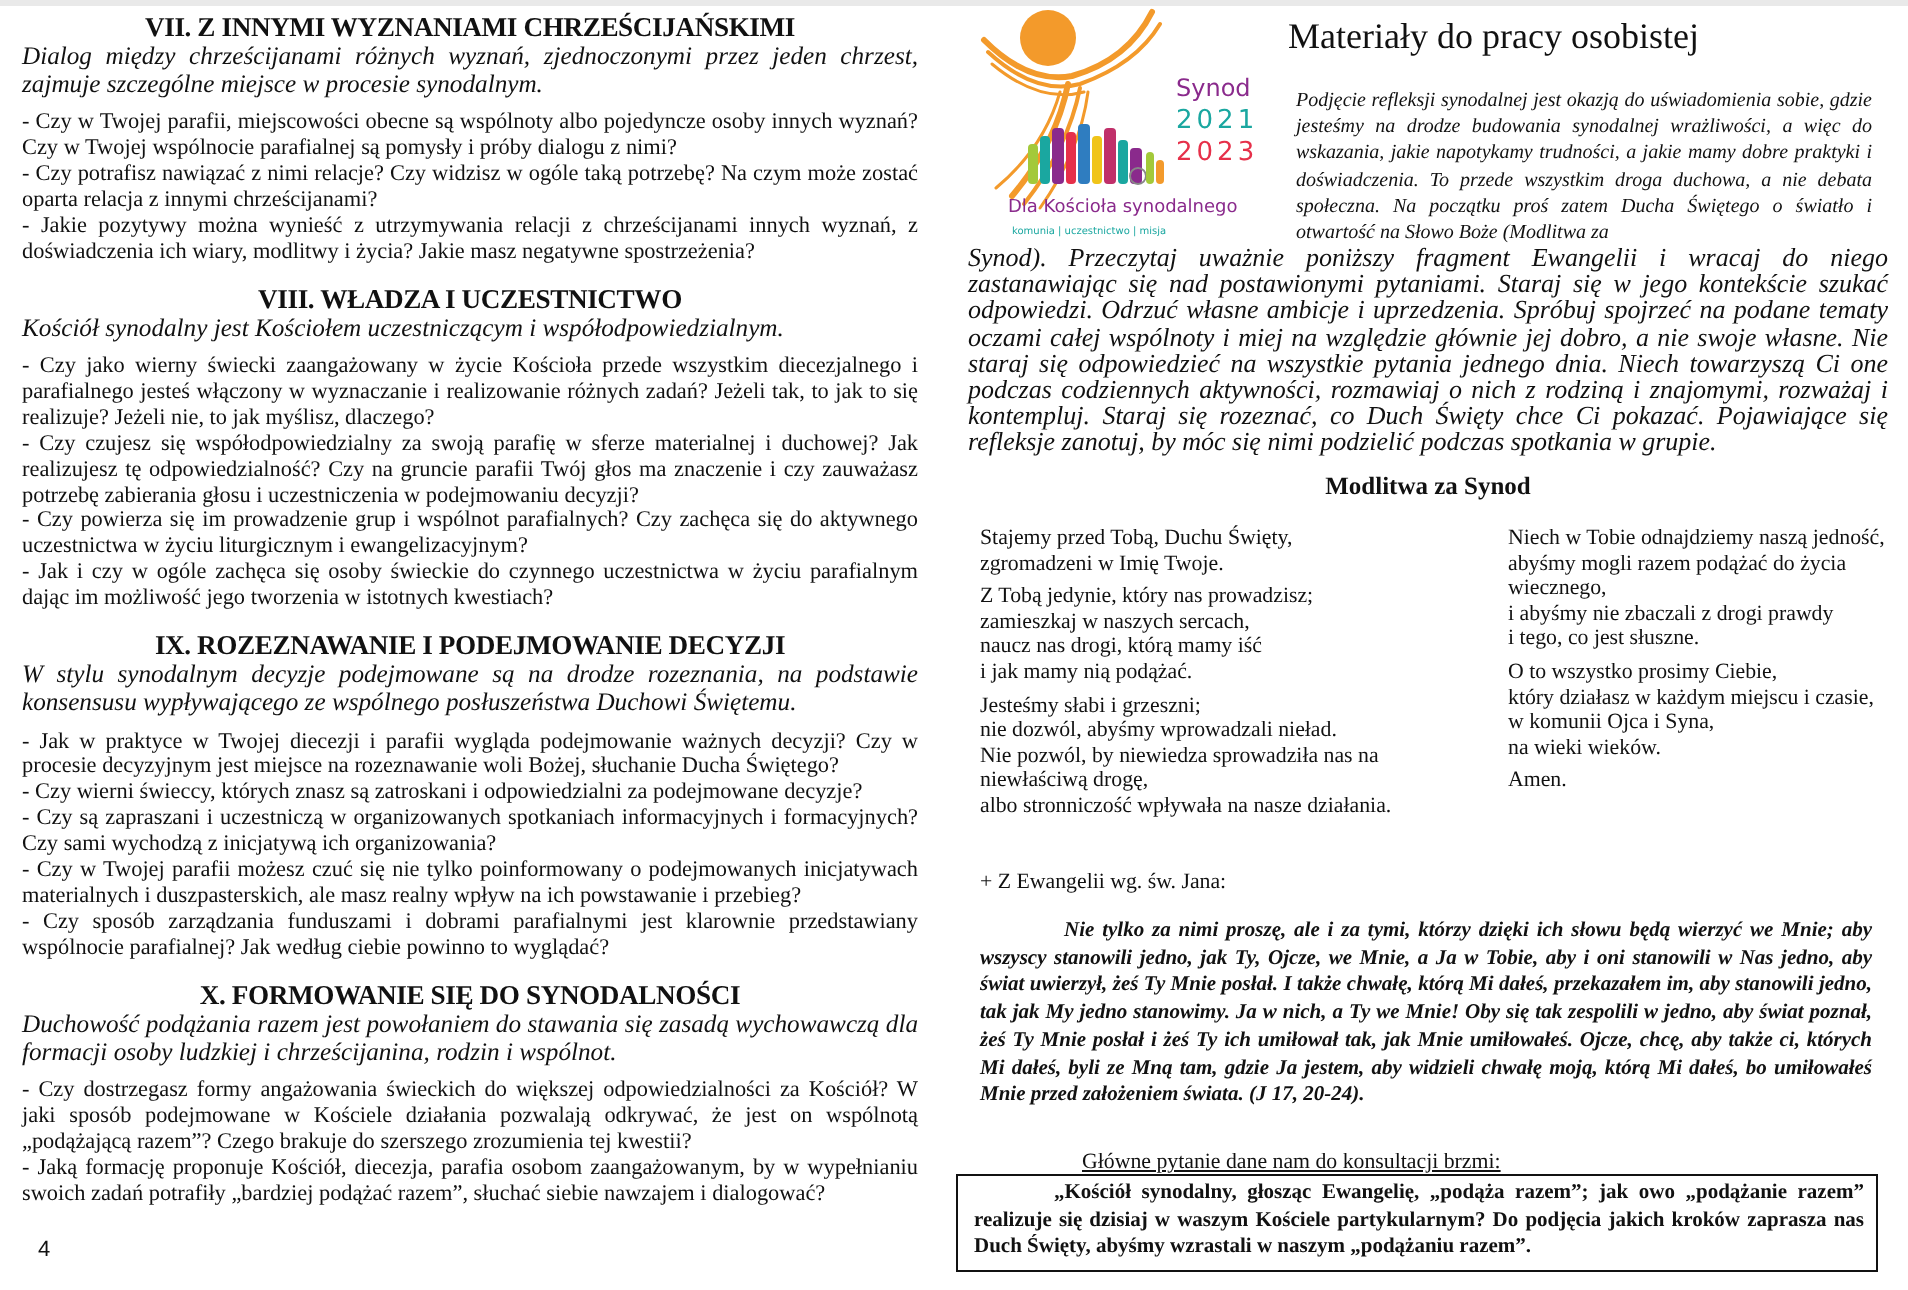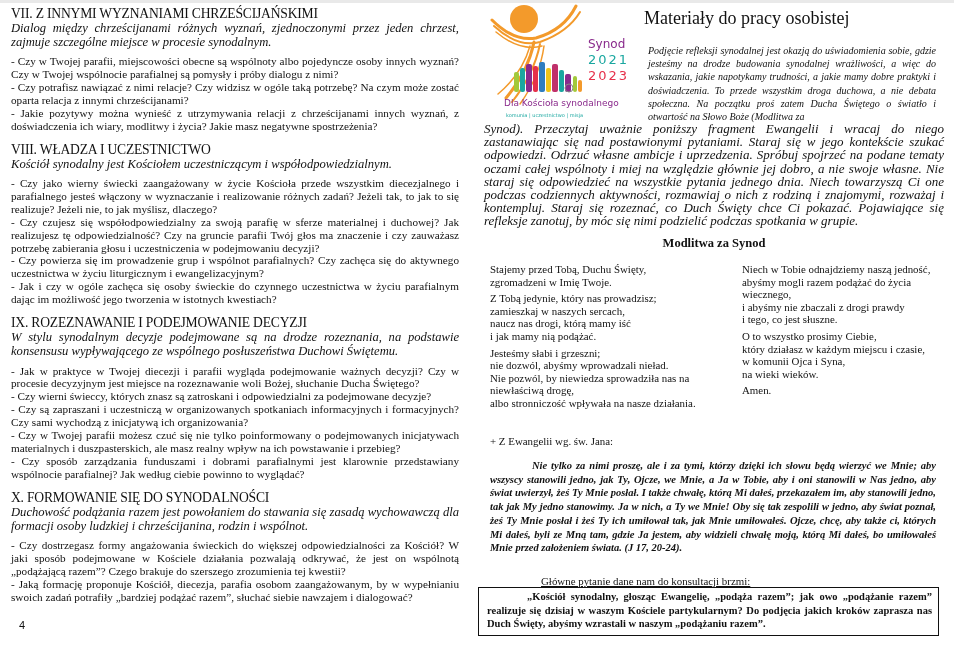--- a/index.html
+++ b/index.html
@@ -1,35 +1,35 @@
 <!DOCTYPE html>
 <html><head>
 <meta charset="utf-8">
 <style>
   html, body { margin:0; padding:0; }
   body { width:954px; height:645px; background:#ffffff; position:relative; overflow:hidden;
          font-family:"Liberation Serif", serif; color:#111; }
   .topbar { position:absolute; left:0; top:0; width:954px; height:3px; background:#e9e9e9; }
   .col-left { position:absolute; left:11px; top:6px; width:448px; font-size:11.2px; line-height:12.9px; }
   .col-right { position:absolute; left:484px; top:0; width:460px; }
-  h2.sec { font-size:13.6px; line-height:15px; margin:0; font-weight:normal; letter-spacing:-0.2px; }
+  h2.sec { font-size:13.6px; line-height:15px; margin:0; font-weight:bold; letter-spacing:-0.2px;text-align:center; }
   .intro { font-style:italic; font-size:12.6px; line-height:14.2px; margin:0 0 6px 0; text-align:justify; }
   .q { margin:0; text-align:justify; }
   .section { margin-bottom:9px; }
   .pagenum { position:absolute; left:19px; top:619px; font-family:"Liberation Sans", sans-serif; font-size:11px; }
 
   .logo { position:absolute; left:0; top:2px; width:150px; height:123px; }
   .mat-title { position:absolute; left:160px; top:8px; font-size:18px; font-weight:normal; margin:0; }
   .mat-intro { position:absolute; left:160px; top:40px; width:288px; font-style:italic; font-size:10px; line-height:13.2px; text-align:justify; text-indent:0; margin:4px; }
   .mat-cont { position:absolute; left:0; top:122px; width:460px; font-style:italic; font-size:13px; line-height:13.2px; text-align:justify; margin:0; }
   .prayer-title { position:absolute; left:0; top:236px; width:460px; text-align:center; font-size:12.5px; font-weight:bold; margin:0; }
   .prayer-col { position:absolute; top:263px; font-size:10.9px; line-height:12.6px; }
   .prayer-col p { margin:0 0 4px 0; }
   .pc1 { left:6px; width:230px; }
-  .pc2 { left:258px; width:195px; text-align:left; }
+  .pc2 { left:270px; width:195px; text-align:left; }
   .gospel-head { position:absolute; left:6px; top:435px; font-size:10.9px; margin:0; }
   .gospel { position:absolute; left:6px; top:459px; width:446px; font-style:italic; font-weight:bold; font-size:10.5px; line-height:13.7px; text-align:justify; margin:0; text-indent:42px; }
   .mainq-label { position:absolute; left:57px; top:575px; font-size:10.9px; text-decoration:underline; margin:0; }
   .mainq-box { position:absolute; left:-6px; top:587px; width:445px; border:1.4px solid #111; padding:2px 6px 4px 8px; font-weight:bold; font-size:10.5px; line-height:13.6px; text-align:justify; text-indent:40px; }
 </style>
 </head>
 <body>
 
 <div class="topbar"></div>
 

